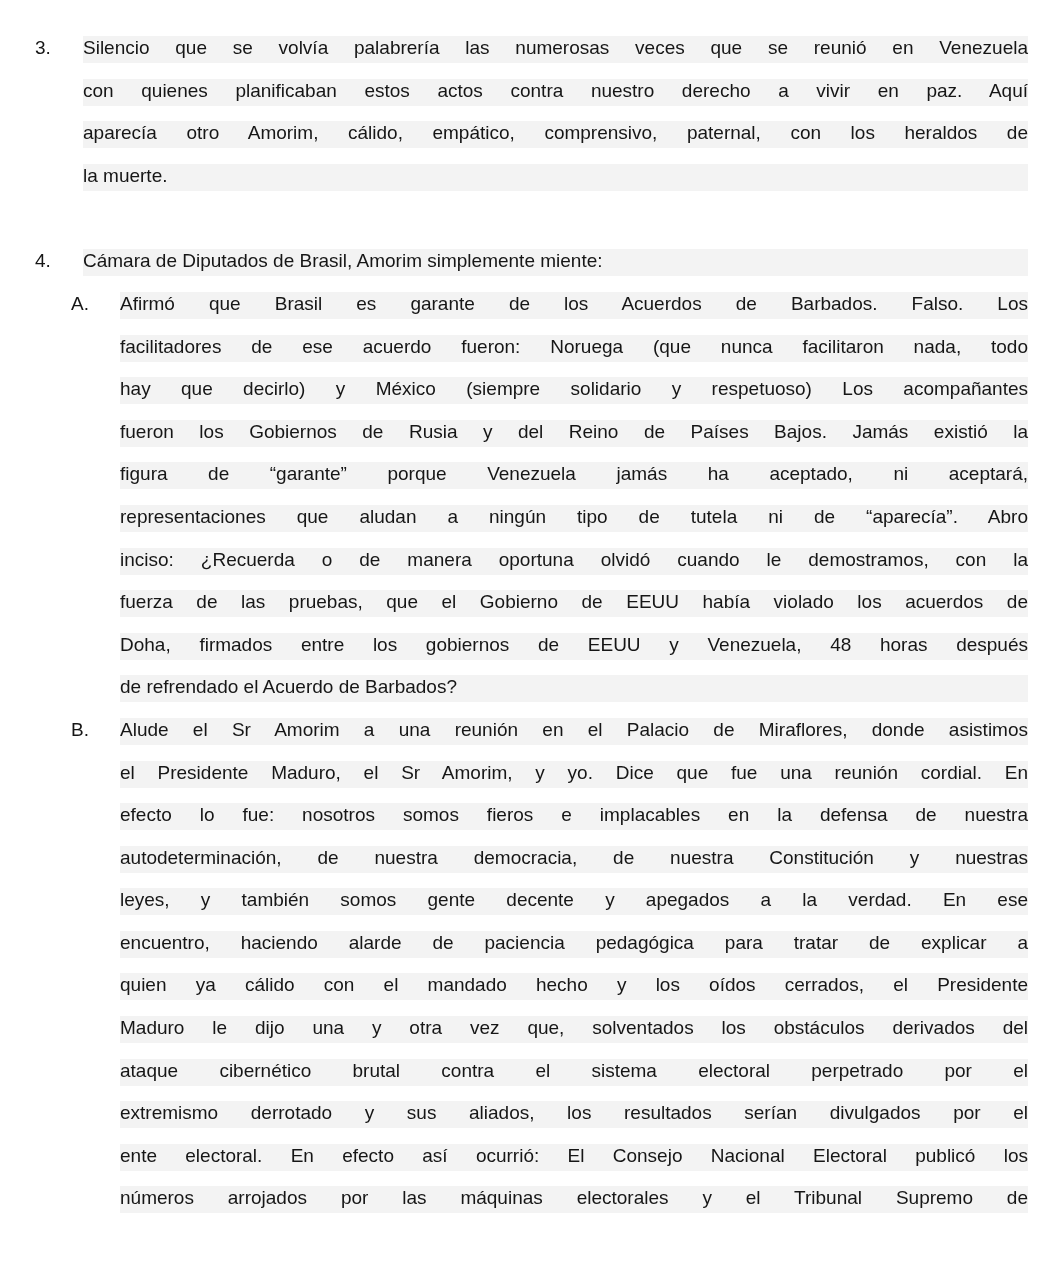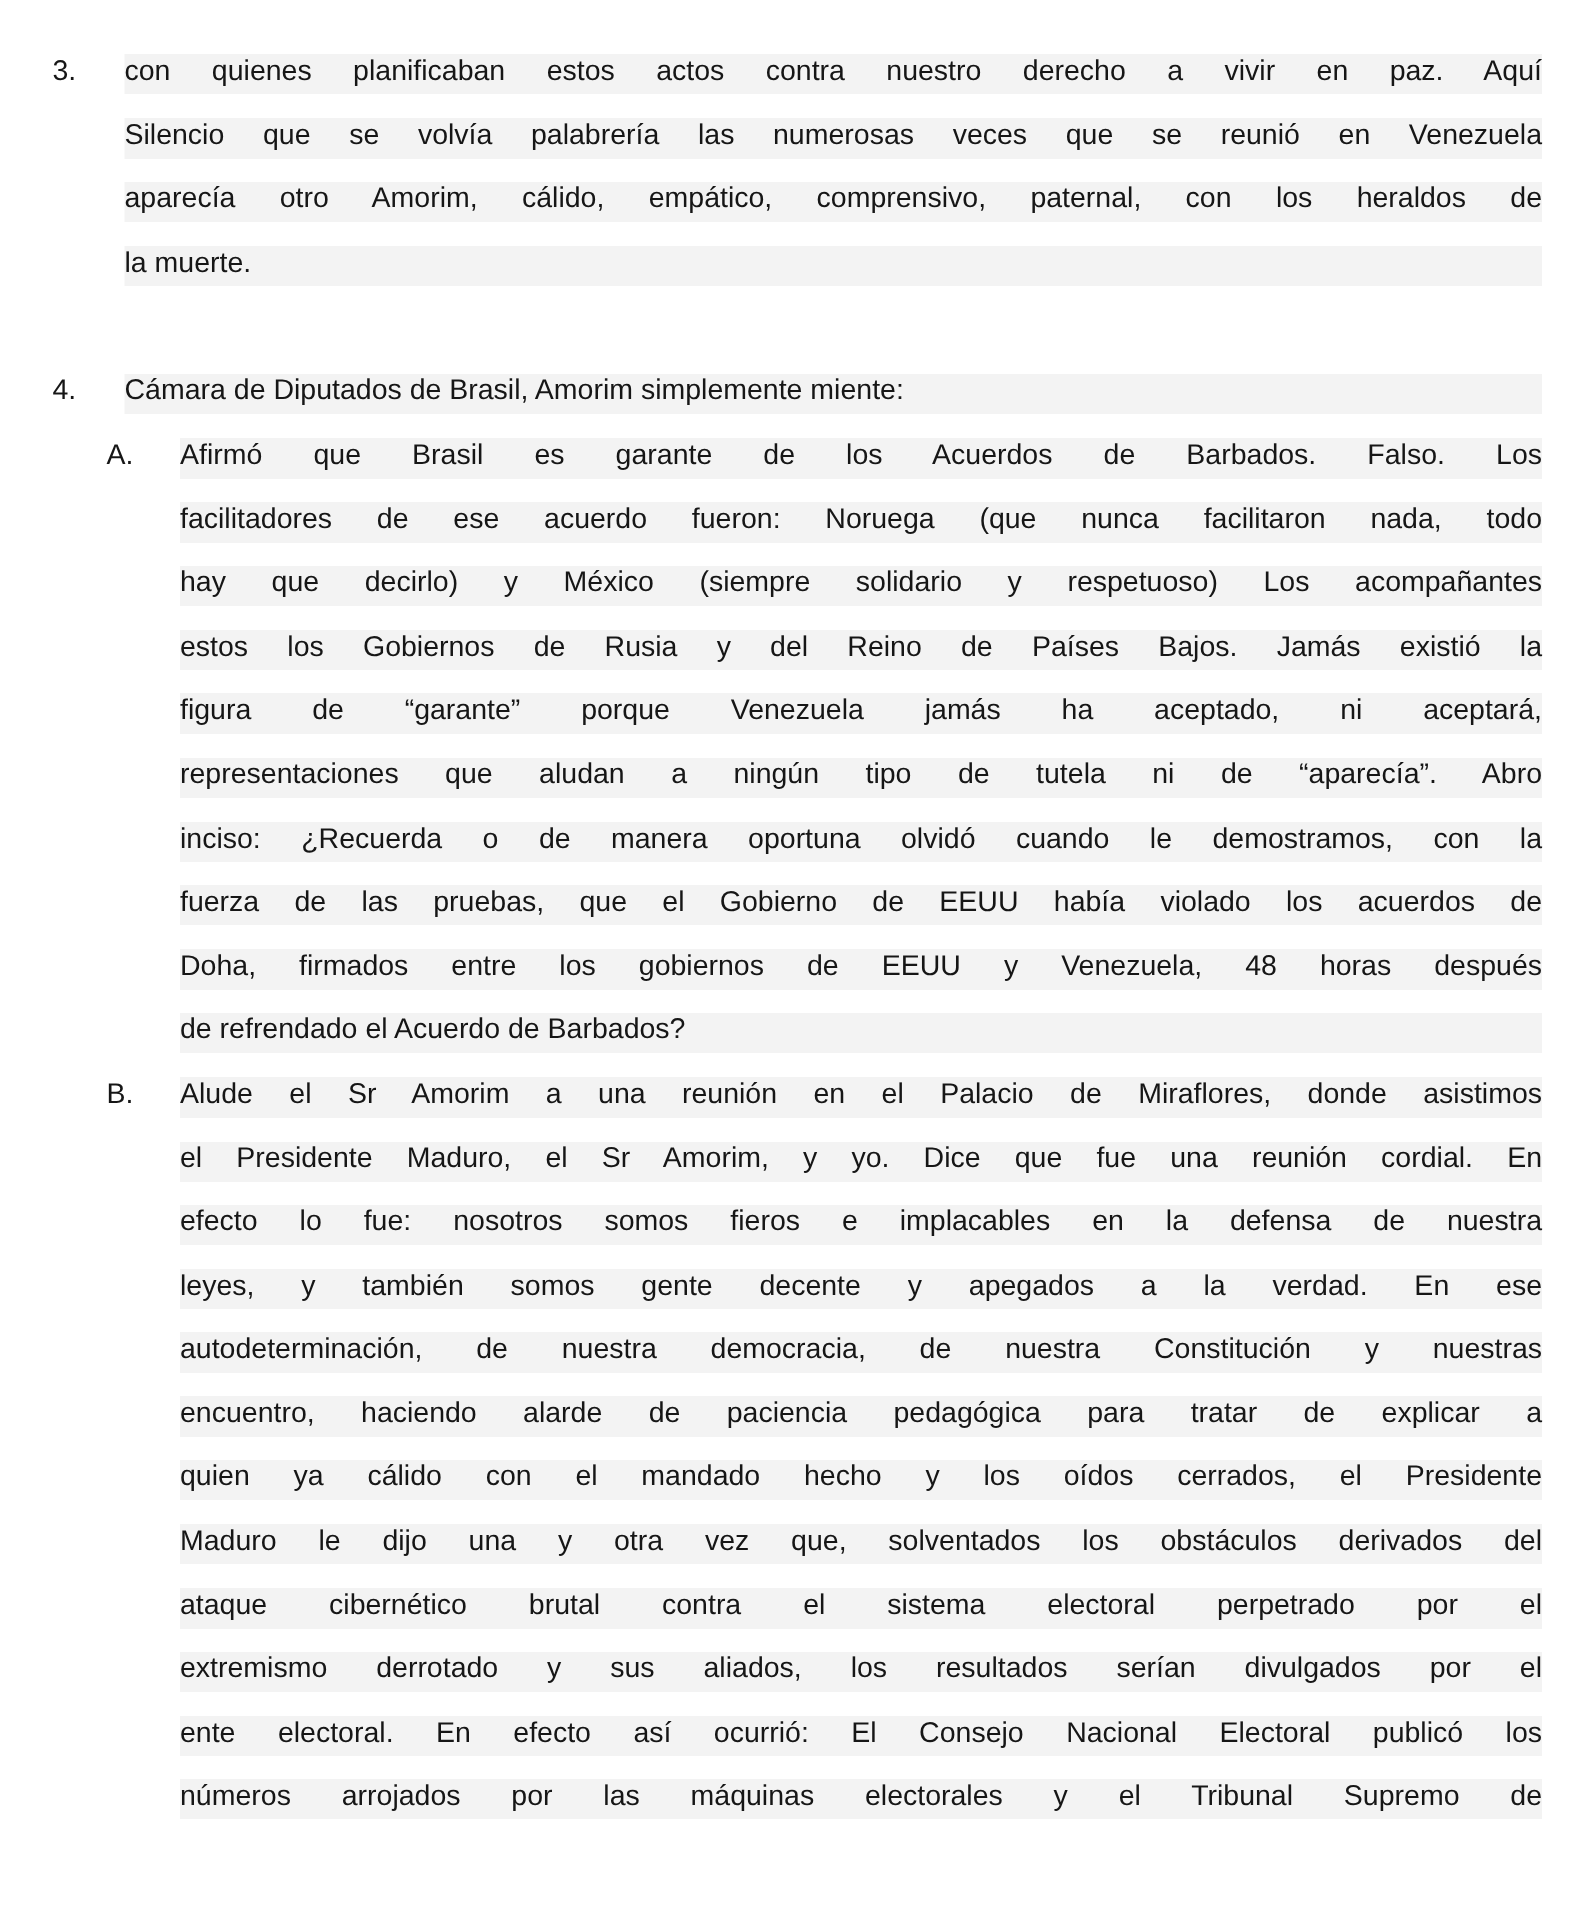--- a/index.html
+++ b/index.html
@@ -43,60 +43,60 @@
   .line.end{ text-align-last:left; }
 </style>
 </head>
 <body>
 
 <div class="page">
 
   <section class="item level1">
     <span class="marker">3.</span>
     <div class="body">
+      <div class="line">Silencio que se volvía palabrería las numerosas veces que se reunió en Venezuela</div>
       <div class="line">con quienes planificaban estos actos contra nuestro derecho a vivir en paz. Aquí</div>
-      <div class="line">Silencio que se volvía palabrería las numerosas veces que se reunió en Venezuela</div>
       <div class="line">aparecía otro Amorim, cálido, empático, comprensivo, paternal, con los heraldos de</div>
       <div class="line end">la muerte.</div>
     </div>
   </section>
 
   <div class="gap"></div>
 
   <section class="item level1">
     <span class="marker">4.</span>
     <div class="body">
       <div class="line end">Cámara de Diputados de Brasil, Amorim simplemente miente:</div>
     </div>
   </section>
 
   <section class="item level2">
     <span class="marker">A.</span>
     <div class="body">
       <div class="line">Afirmó que Brasil es garante de los Acuerdos de Barbados. Falso. Los</div>
       <div class="line">facilitadores de ese acuerdo fueron: Noruega (que nunca facilitaron nada, todo</div>
       <div class="line">hay que decirlo) y México (siempre solidario y respetuoso) Los acompañantes</div>
-      <div class="line">estos los Gobiernos de Rusia y del Reino de Países Bajos. Jamás existió la</div>
+      <div class="line">fueron los Gobiernos de Rusia y del Reino de Países Bajos. Jamás existió la</div>
       <div class="line">figura de “garante” porque Venezuela jamás ha aceptado, ni aceptará,</div>
       <div class="line">representaciones que aludan a ningún tipo de tutela ni de “aparecía”. Abro</div>
       <div class="line">inciso: ¿Recuerda o de manera oportuna olvidó cuando le demostramos, con la</div>
       <div class="line">fuerza de las pruebas, que el Gobierno de EEUU había violado los acuerdos de</div>
       <div class="line">Doha, firmados entre los gobiernos de EEUU y Venezuela, 48 horas después</div>
       <div class="line end">de refrendado el Acuerdo de Barbados?</div>
     </div>
   </section>
 
   <section class="item level2">
     <span class="marker">B.</span>
     <div class="body">
       <div class="line">Alude el Sr Amorim a una reunión en el Palacio de Miraflores, donde asistimos</div>
       <div class="line">el Presidente Maduro, el Sr Amorim, y yo. Dice que fue una reunión cordial. En</div>
       <div class="line">efecto lo fue: nosotros somos fieros e implacables en la defensa de nuestra</div>
+      <div class="line">autodeterminación, de nuestra democracia, de nuestra Constitución y nuestras</div>
       <div class="line">leyes, y también somos gente decente y apegados a la verdad. En ese</div>
-      <div class="line">autodeterminación, de nuestra democracia, de nuestra Constitución y nuestras</div>
       <div class="line">encuentro, haciendo alarde de paciencia pedagógica para tratar de explicar a</div>
       <div class="line">quien ya cálido con el mandado hecho y los oídos cerrados, el Presidente</div>
       <div class="line">Maduro le dijo una y otra vez que, solventados los obstáculos derivados del</div>
       <div class="line">ataque cibernético brutal contra el sistema electoral perpetrado por el</div>
       <div class="line">extremismo derrotado y sus aliados, los resultados serían divulgados por el</div>
       <div class="line">ente electoral. En efecto así ocurrió: El Consejo Nacional Electoral publicó los</div>
       <div class="line">números arrojados por las máquinas electorales y el Tribunal Supremo de</div>
     </div>
   </section>
 

